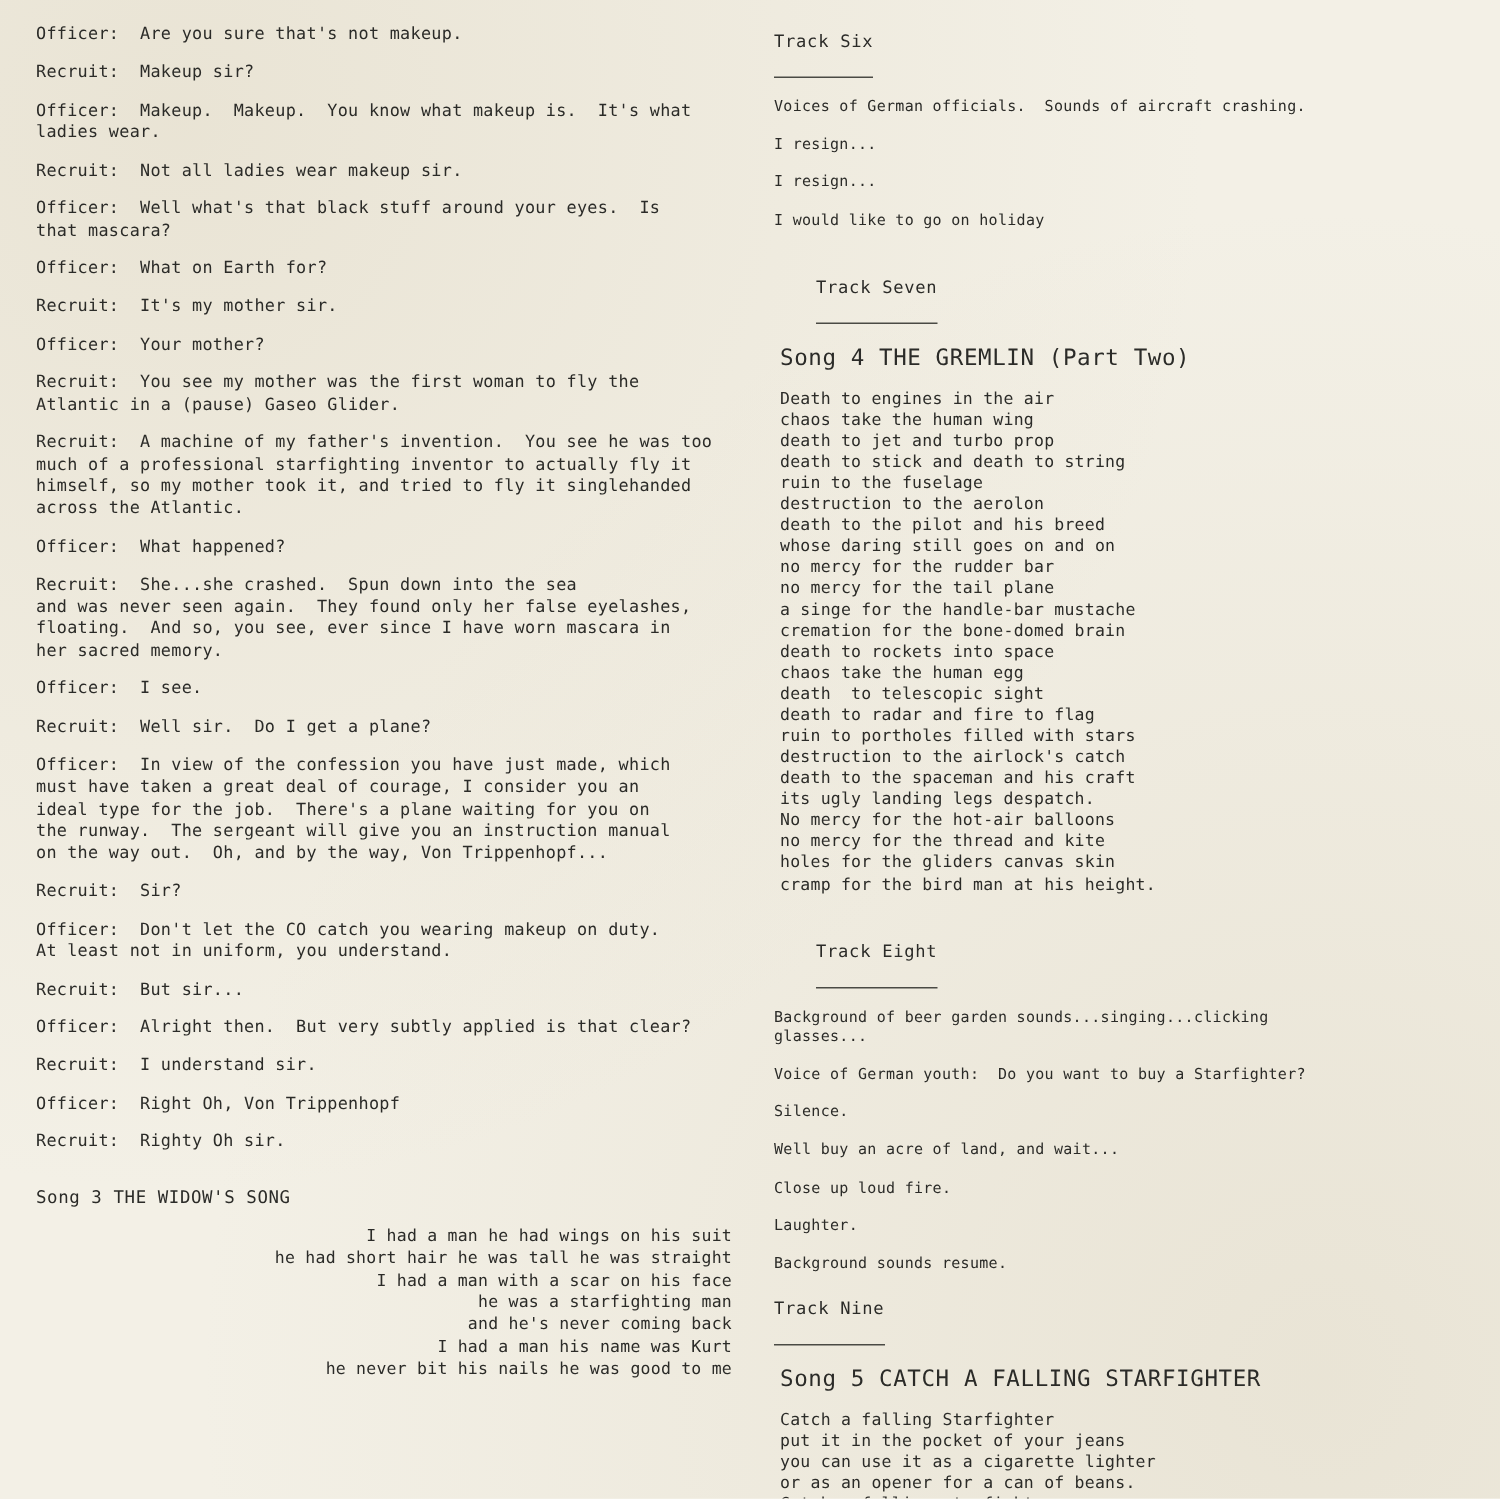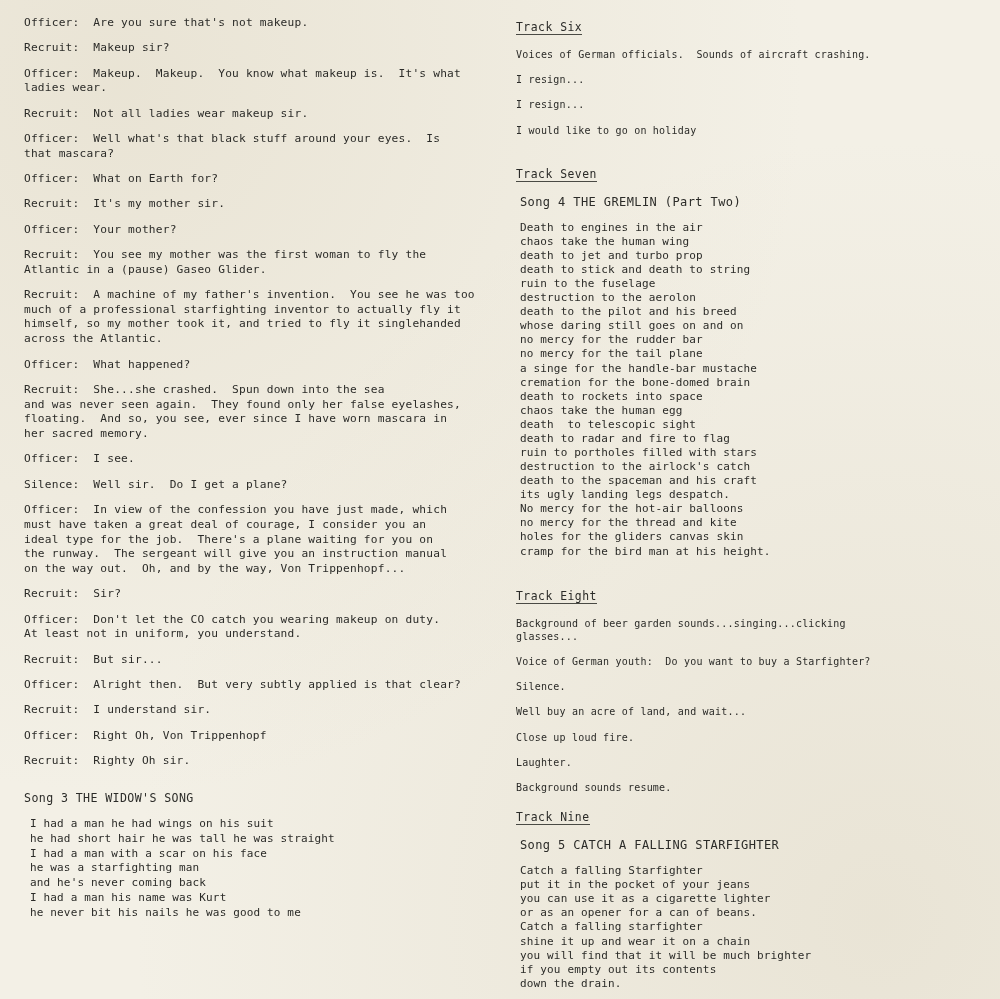--- a/index.html
+++ b/index.html
@@ -53,49 +53,50 @@
     margin-top: 22px;
     margin-bottom: 12px;
   }
   .lyrics {
     font-size: 11px;
     line-height: 1.36;
     letter-spacing: 0.15px;
     white-space: pre-wrap;
     padding-left: 6px;
     margin-bottom: 13px;
+    text-align: right;
   }
 
   
   .track-head {
     font-size: 11.4px;
     letter-spacing: 0.5px;
     border-bottom: 1px solid #4a4a44;
     display: inline-block;
-    padding-bottom: 0;
+    padding-bottom: 17px;
     margin-bottom: 13px;
   }
-  .track-head-spaced { margin-top: 18px; }
+  .track-head-spaced { margin-top: 18px; margin-left: 28px; }
   .para {
     font-size: 10px;
     line-height: 1.32;
     letter-spacing: 0.2px;
     margin-bottom: 12px;
     white-space: pre-wrap;
   }
   .verse {
     font-size: 11px;
     line-height: 1.28;
     letter-spacing: 0.15px;
     white-space: pre-wrap;
     padding-left: 4px;
     margin-bottom: 12px;
   }
   .song-sub {
-    font-size: 12px;
+    font-size: 15px;
     letter-spacing: 0.4px;
     padding-left: 4px;
     margin-bottom: 12px;
   }
 </style>
 </head>
 <body>
 
 <div class="page">
   <div class="cols">
@@ -117,21 +118,21 @@
       <div class="dlg">Recruit:  A machine of my father's invention.  You see he was too
 much of a professional starfighting inventor to actually fly it
 himself, so my mother took it, and tried to fly it singlehanded
 across the Atlantic.</div>
       <div class="dlg">Officer:  What happened?</div>
       <div class="dlg">Recruit:  She...she crashed.  Spun down into the sea
 and was never seen again.  They found only her false eyelashes,
 floating.  And so, you see, ever since I have worn mascara in
 her sacred memory.</div>
       <div class="dlg">Officer:  I see.</div>
-      <div class="dlg">Silence:  Well sir.  Do I get a plane?</div>
+      <div class="dlg">Recruit:  Well sir.  Do I get a plane?</div>
       <div class="dlg">Officer:  In view of the confession you have just made, which
 must have taken a great deal of courage, I consider you an
 ideal type for the job.  There's a plane waiting for you on
 the runway.  The sergeant will give you an instruction manual
 on the way out.  Oh, and by the way, Von Trippenhopf...</div>
       <div class="dlg">Recruit:  Sir?</div>
       <div class="dlg">Officer:  Don't let the CO catch you wearing makeup on duty.
 At least not in uniform, you understand.</div>
       <div class="dlg">Recruit:  But sir...</div>
       <div class="dlg">Officer:  Alright then.  But very subtly applied is that clear?</div>

